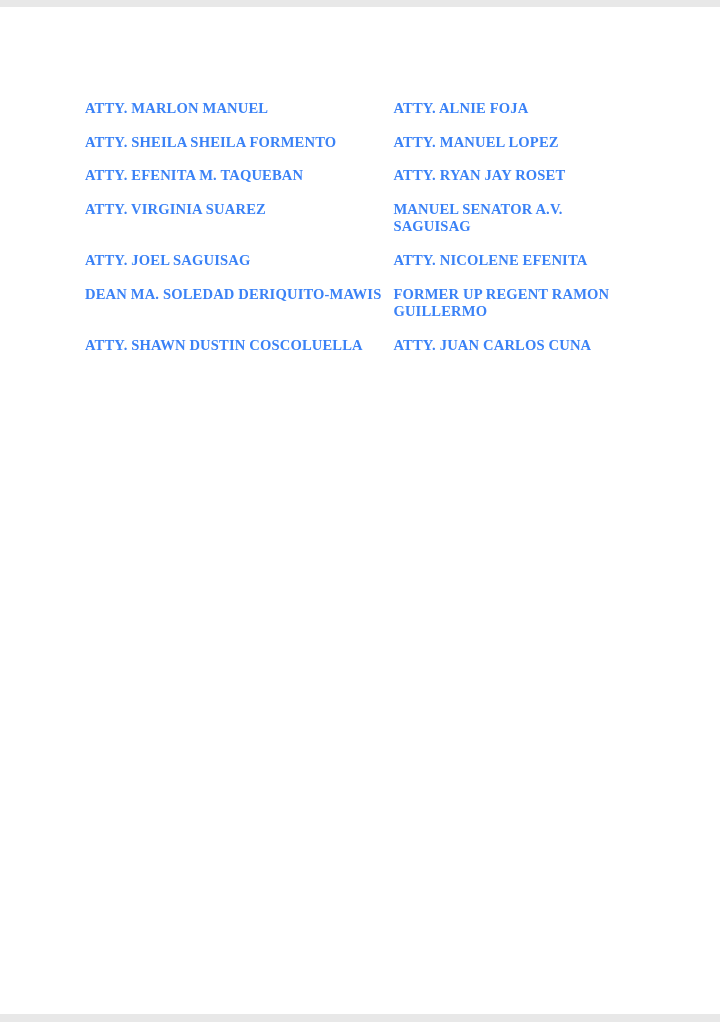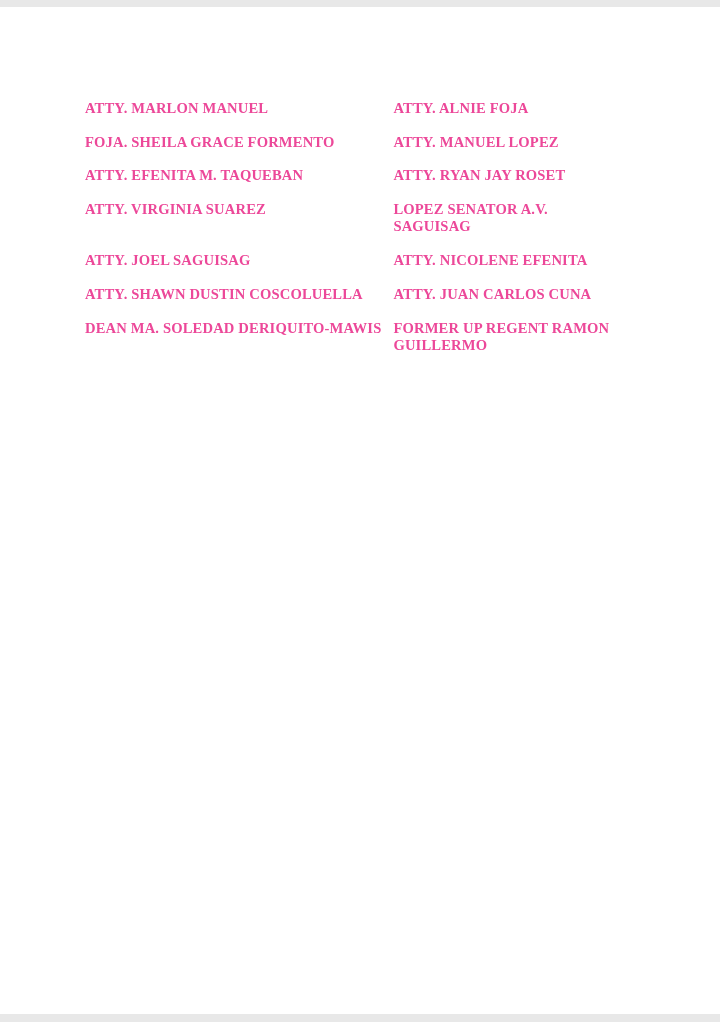--- a/index.html
+++ b/index.html
@@ -47,21 +47,21 @@
     border-collapse: collapse;
   }
   .names-table td {
     vertical-align: top;
     padding: 0 0 16.5px 0;
     font-family: "Liberation Serif", serif;
     font-weight: bold;
     font-size: 14.6px;
     line-height: 1.18;
     letter-spacing: 0.15px;
-    color: #ec4899;
+    color: #3b82f6;
   }
   .col-left {
     width: 305px;
     padding-right: 8px !important;
   }
   .col-right {
     width: 235px;
   }
 </style>
 </head>
@@ -72,42 +72,42 @@
   <div class="top-band"></div>
 
   <div class="content">
     <table class="names-table">
       <tbody>
         <tr>
           <td class="col-left">ATTY. MARLON MANUEL</td>
           <td class="col-right">ATTY. ALNIE FOJA</td>
         </tr>
         <tr>
-          <td class="col-left">FOJA. SHEILA GRACE FORMENTO</td>
+          <td class="col-left">ATTY. SHEILA SHEILA FORMENTO</td>
           <td class="col-right">ATTY. MANUEL LOPEZ</td>
         </tr>
         <tr>
           <td class="col-left">ATTY. EFENITA M. TAQUEBAN</td>
           <td class="col-right">ATTY. RYAN JAY ROSET</td>
         </tr>
         <tr>
           <td class="col-left">ATTY. VIRGINIA SUAREZ</td>
-          <td class="col-right">LOPEZ SENATOR A.V. SAGUISAG</td>
+          <td class="col-right">MANUEL SENATOR A.V. SAGUISAG</td>
         </tr>
         <tr>
           <td class="col-left">ATTY. JOEL SAGUISAG</td>
           <td class="col-right">ATTY. NICOLENE EFENITA</td>
         </tr>
         <tr>
+          <td class="col-left">DEAN MA. SOLEDAD DERIQUITO-MAWIS</td>
+          <td class="col-right">FORMER UP REGENT RAMON GUILLERMO</td>
+        </tr>
+        <tr>
           <td class="col-left">ATTY. SHAWN DUSTIN COSCOLUELLA</td>
           <td class="col-right">ATTY. JUAN CARLOS CUNA</td>
-        </tr>
-        <tr>
-          <td class="col-left">DEAN MA. SOLEDAD DERIQUITO-MAWIS</td>
-          <td class="col-right">FORMER UP REGENT RAMON GUILLERMO</td>
         </tr>
       </tbody>
     </table>
   </div>
 
   <div class="bottom-band"></div>
 
 </div>
 
 </body></html>

